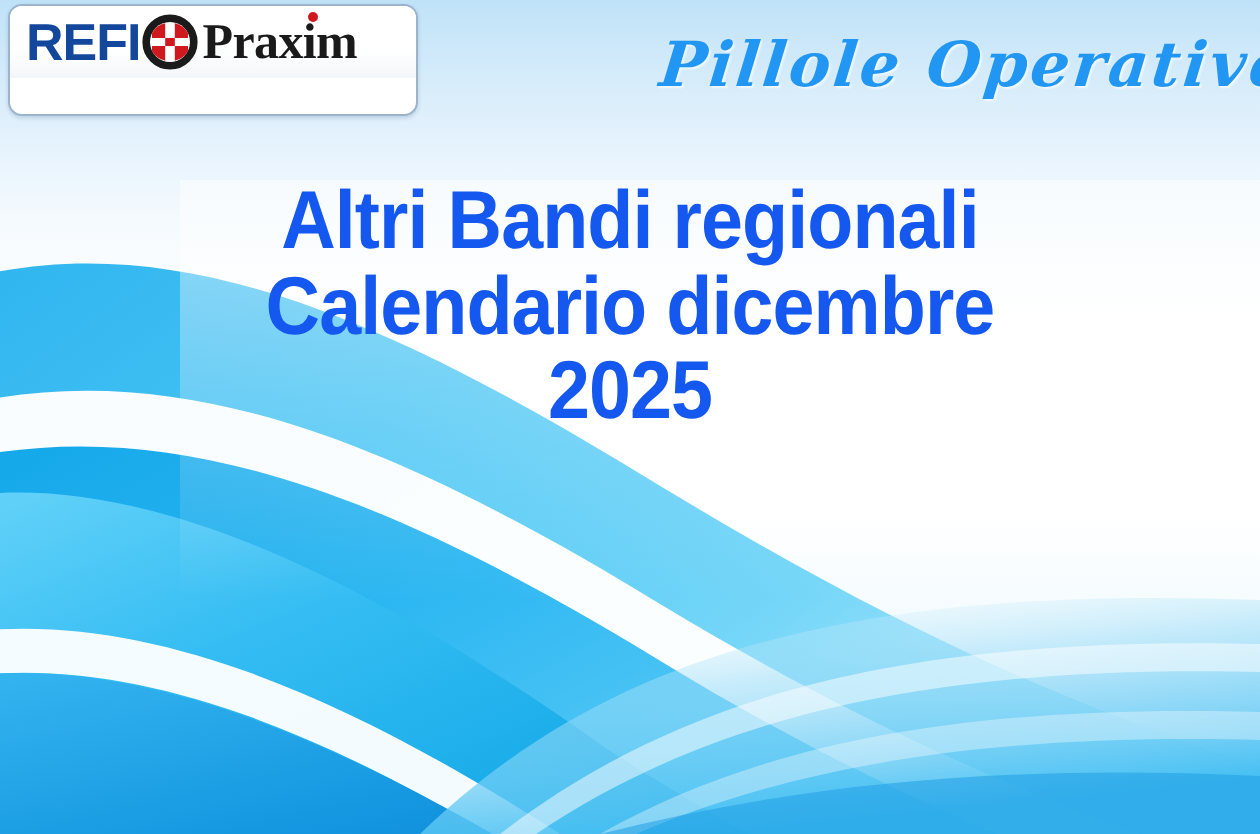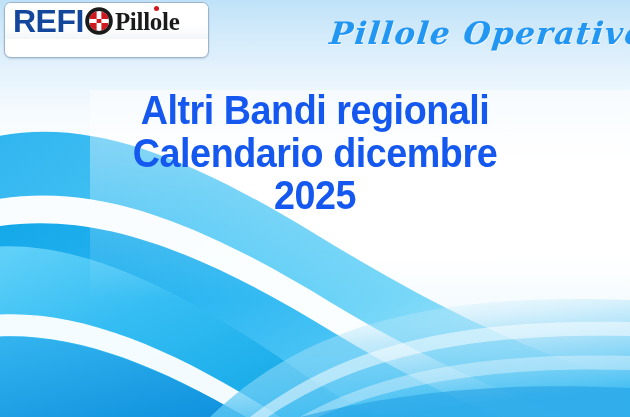--- a/index.html
+++ b/index.html
@@ -62,21 +62,21 @@
     position: relative;
     height: 36px;
     display: flex;
     align-items: center;
     padding-left: 8px;
     background: linear-gradient(to bottom, #ffffff 0%, #ffffff 60%, #f3f6f9 100%);
   }
   .logo-refi {
     font-family: "Liberation Sans", sans-serif;
     font-weight: bold;
-    font-size: 32px;
+    font-size: 26px;
     letter-spacing: -0.5px;
     color: #12479b;
     line-height: 1;
     text-shadow: 0 1px 0 rgba(255,255,255,0.8);
   }
   .logo-mark {
     position: relative;
     width: 28px;
     height: 28px;
     margin: 0 2px 0 1px;
@@ -259,21 +259,21 @@
           <path d="M5 9.5 A10 10 0 0 1 11.6 4.6 L11.6 12 L5 12 Z" fill="#d0191f"></path>
           <path d="M5 18.5 A10 10 0 0 0 11.6 23.4 L11.6 16 L5 16 Z" fill="#d0191f"></path>
           <path d="M23 9.5 A10 10 0 0 0 16.4 4.6 L16.4 12 L23 12 Z" fill="#d0191f"></path>
           <path d="M23 18.5 A10 10 0 0 1 16.4 23.4 L16.4 16 L23 16 Z" fill="#d0191f"></path>
           <rect x="11.6" y="12" width="4.8" height="4" fill="#d0191f"></rect>
           <circle cx="14" cy="14" r="12.5" fill="none" stroke="#1b1b1b" stroke-width="2.6"></circle>
         </svg>
       </span>
 
       <span class="logo-praxim-wrap">
-        <span class="logo-praxim">Pillole</span>
+        <span class="logo-praxim">Praxim</span>
         <span class="logo-dot"></span>
       </span>
     </div>
     <div class="logo-band">
       <span class="logo-band-text">REDAZIONE FISCALE</span>
     </div>
   </div>
 
   <div class="script-heading">Pillole Operative</div>
 

